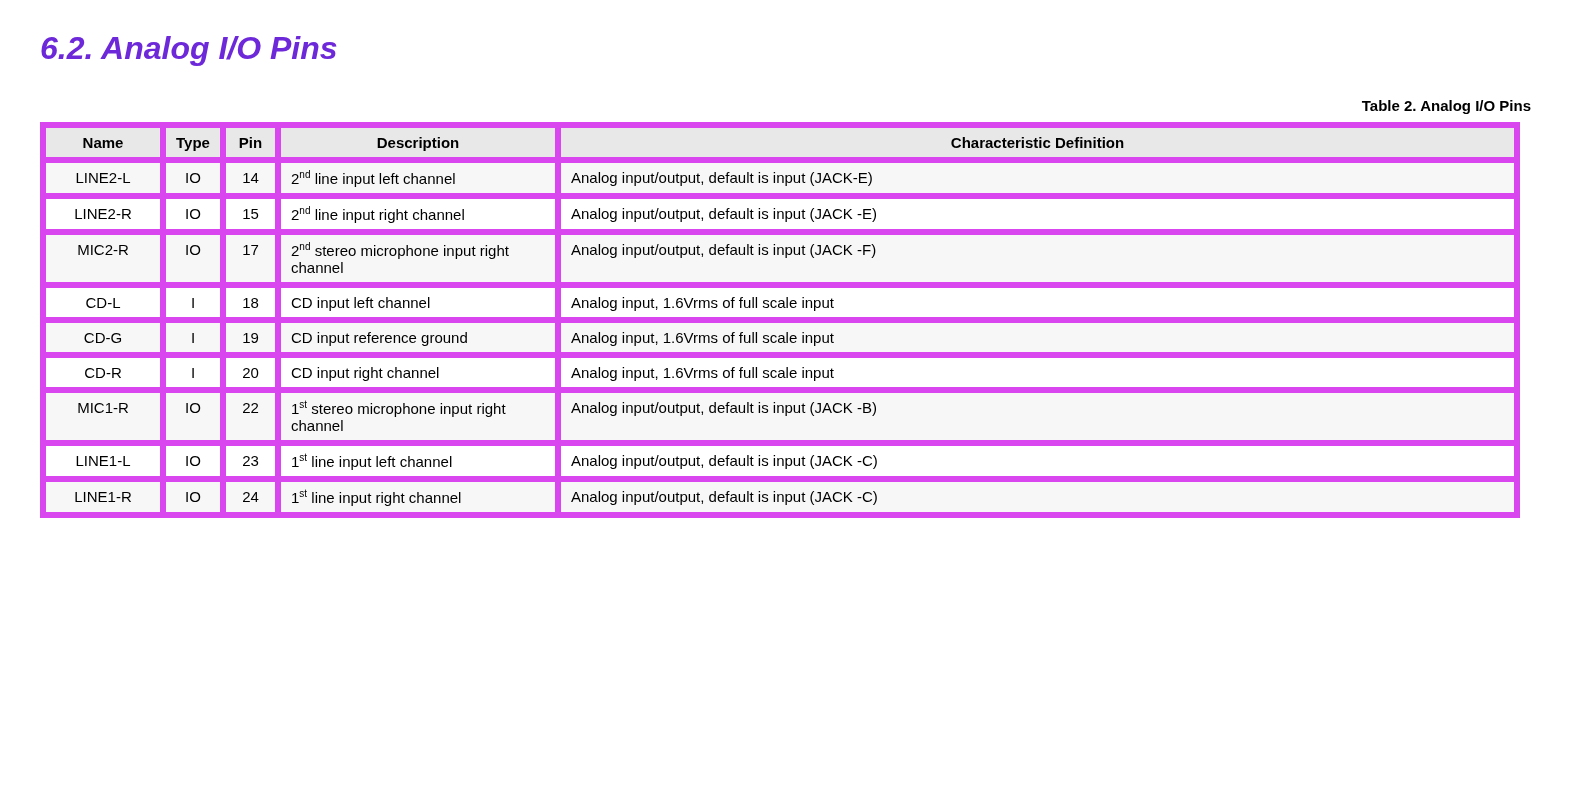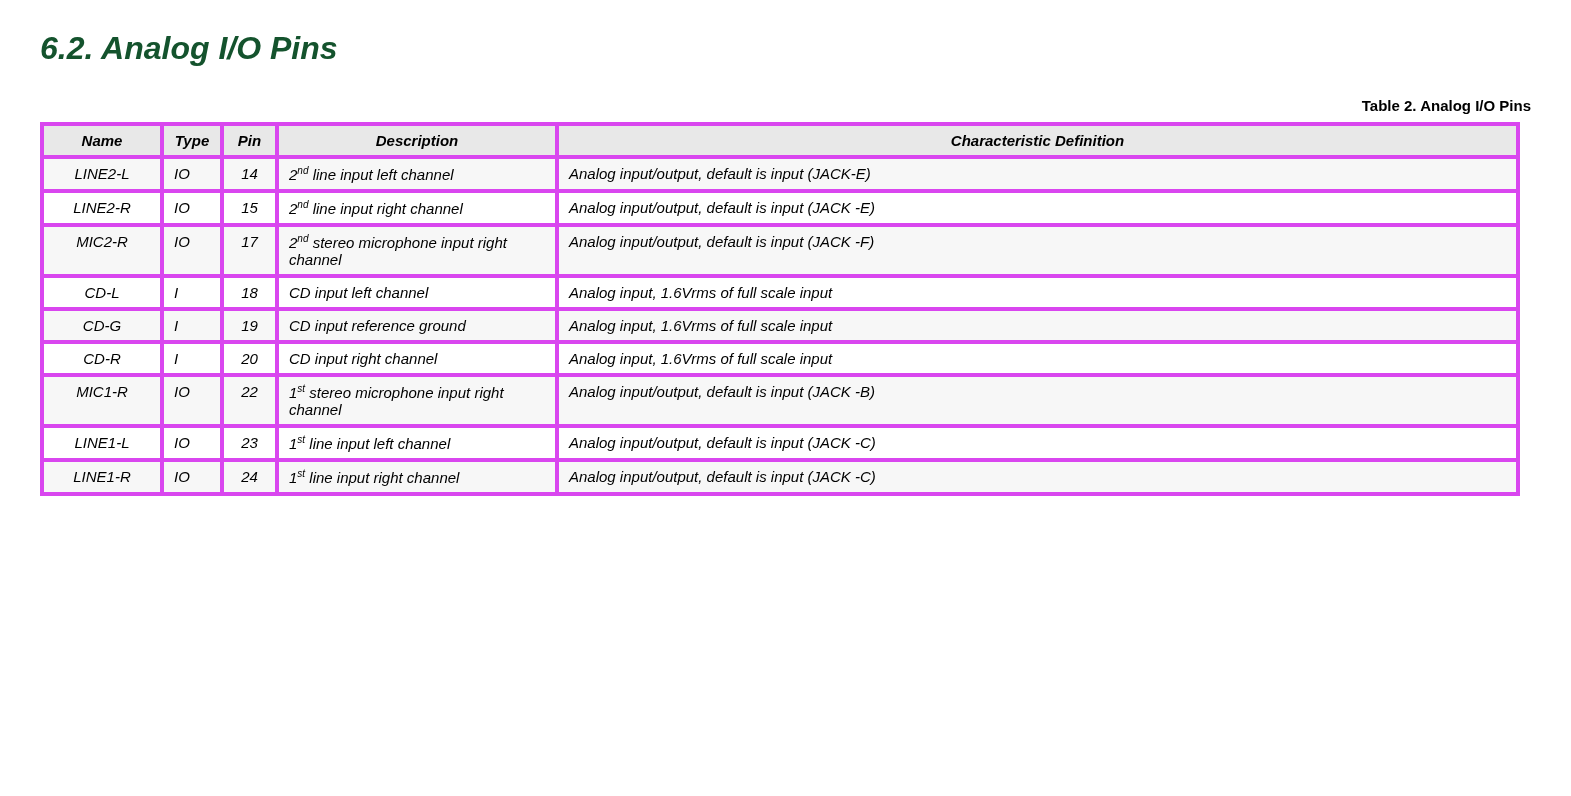--- a/index.html
+++ b/index.html
@@ -17,57 +17,56 @@
       width: 1571px;
       min-height: 796px;
     }
 
     .page-title {
       font-family: Arial, sans-serif;
       font-size: 32px;
       font-weight: bold;
       font-style: italic;
       margin-bottom: 30px;
-      color: #14532d;
+      color: #6d28d9;
     }
 
     .table-caption {
       text-align: right;
       font-weight: bold;
       margin-bottom: 8px;
       font-size: 15px;
     }
 
     .data-table {
       border-collapse: collapse;
       width: 100%;
       max-width: 1480px;
     }
 
     .data-table th,
     .data-table td {
-      border: 4px solid #d946ef;
+      border: 6px solid #d946ef;
       padding: 6px 10px;
       vertical-align: top;
       font-size: 15px;
-      font-style: italic;
     }
 
     .data-table th {
       font-weight: bold;
       background-color: #f0f0f0;
     }
 
     .data-table td:first-child {
       text-align: center;
       white-space: nowrap;
     }
 
     .data-table td:nth-child(2) {
-      text-align: left;
+      text-align: center;
     }
 
     .data-table td:nth-child(3) {
       text-align: center;
     }
 
     .data-table tr:nth-child(odd) td {
       background-color: #f7f7f7;
     }
 

